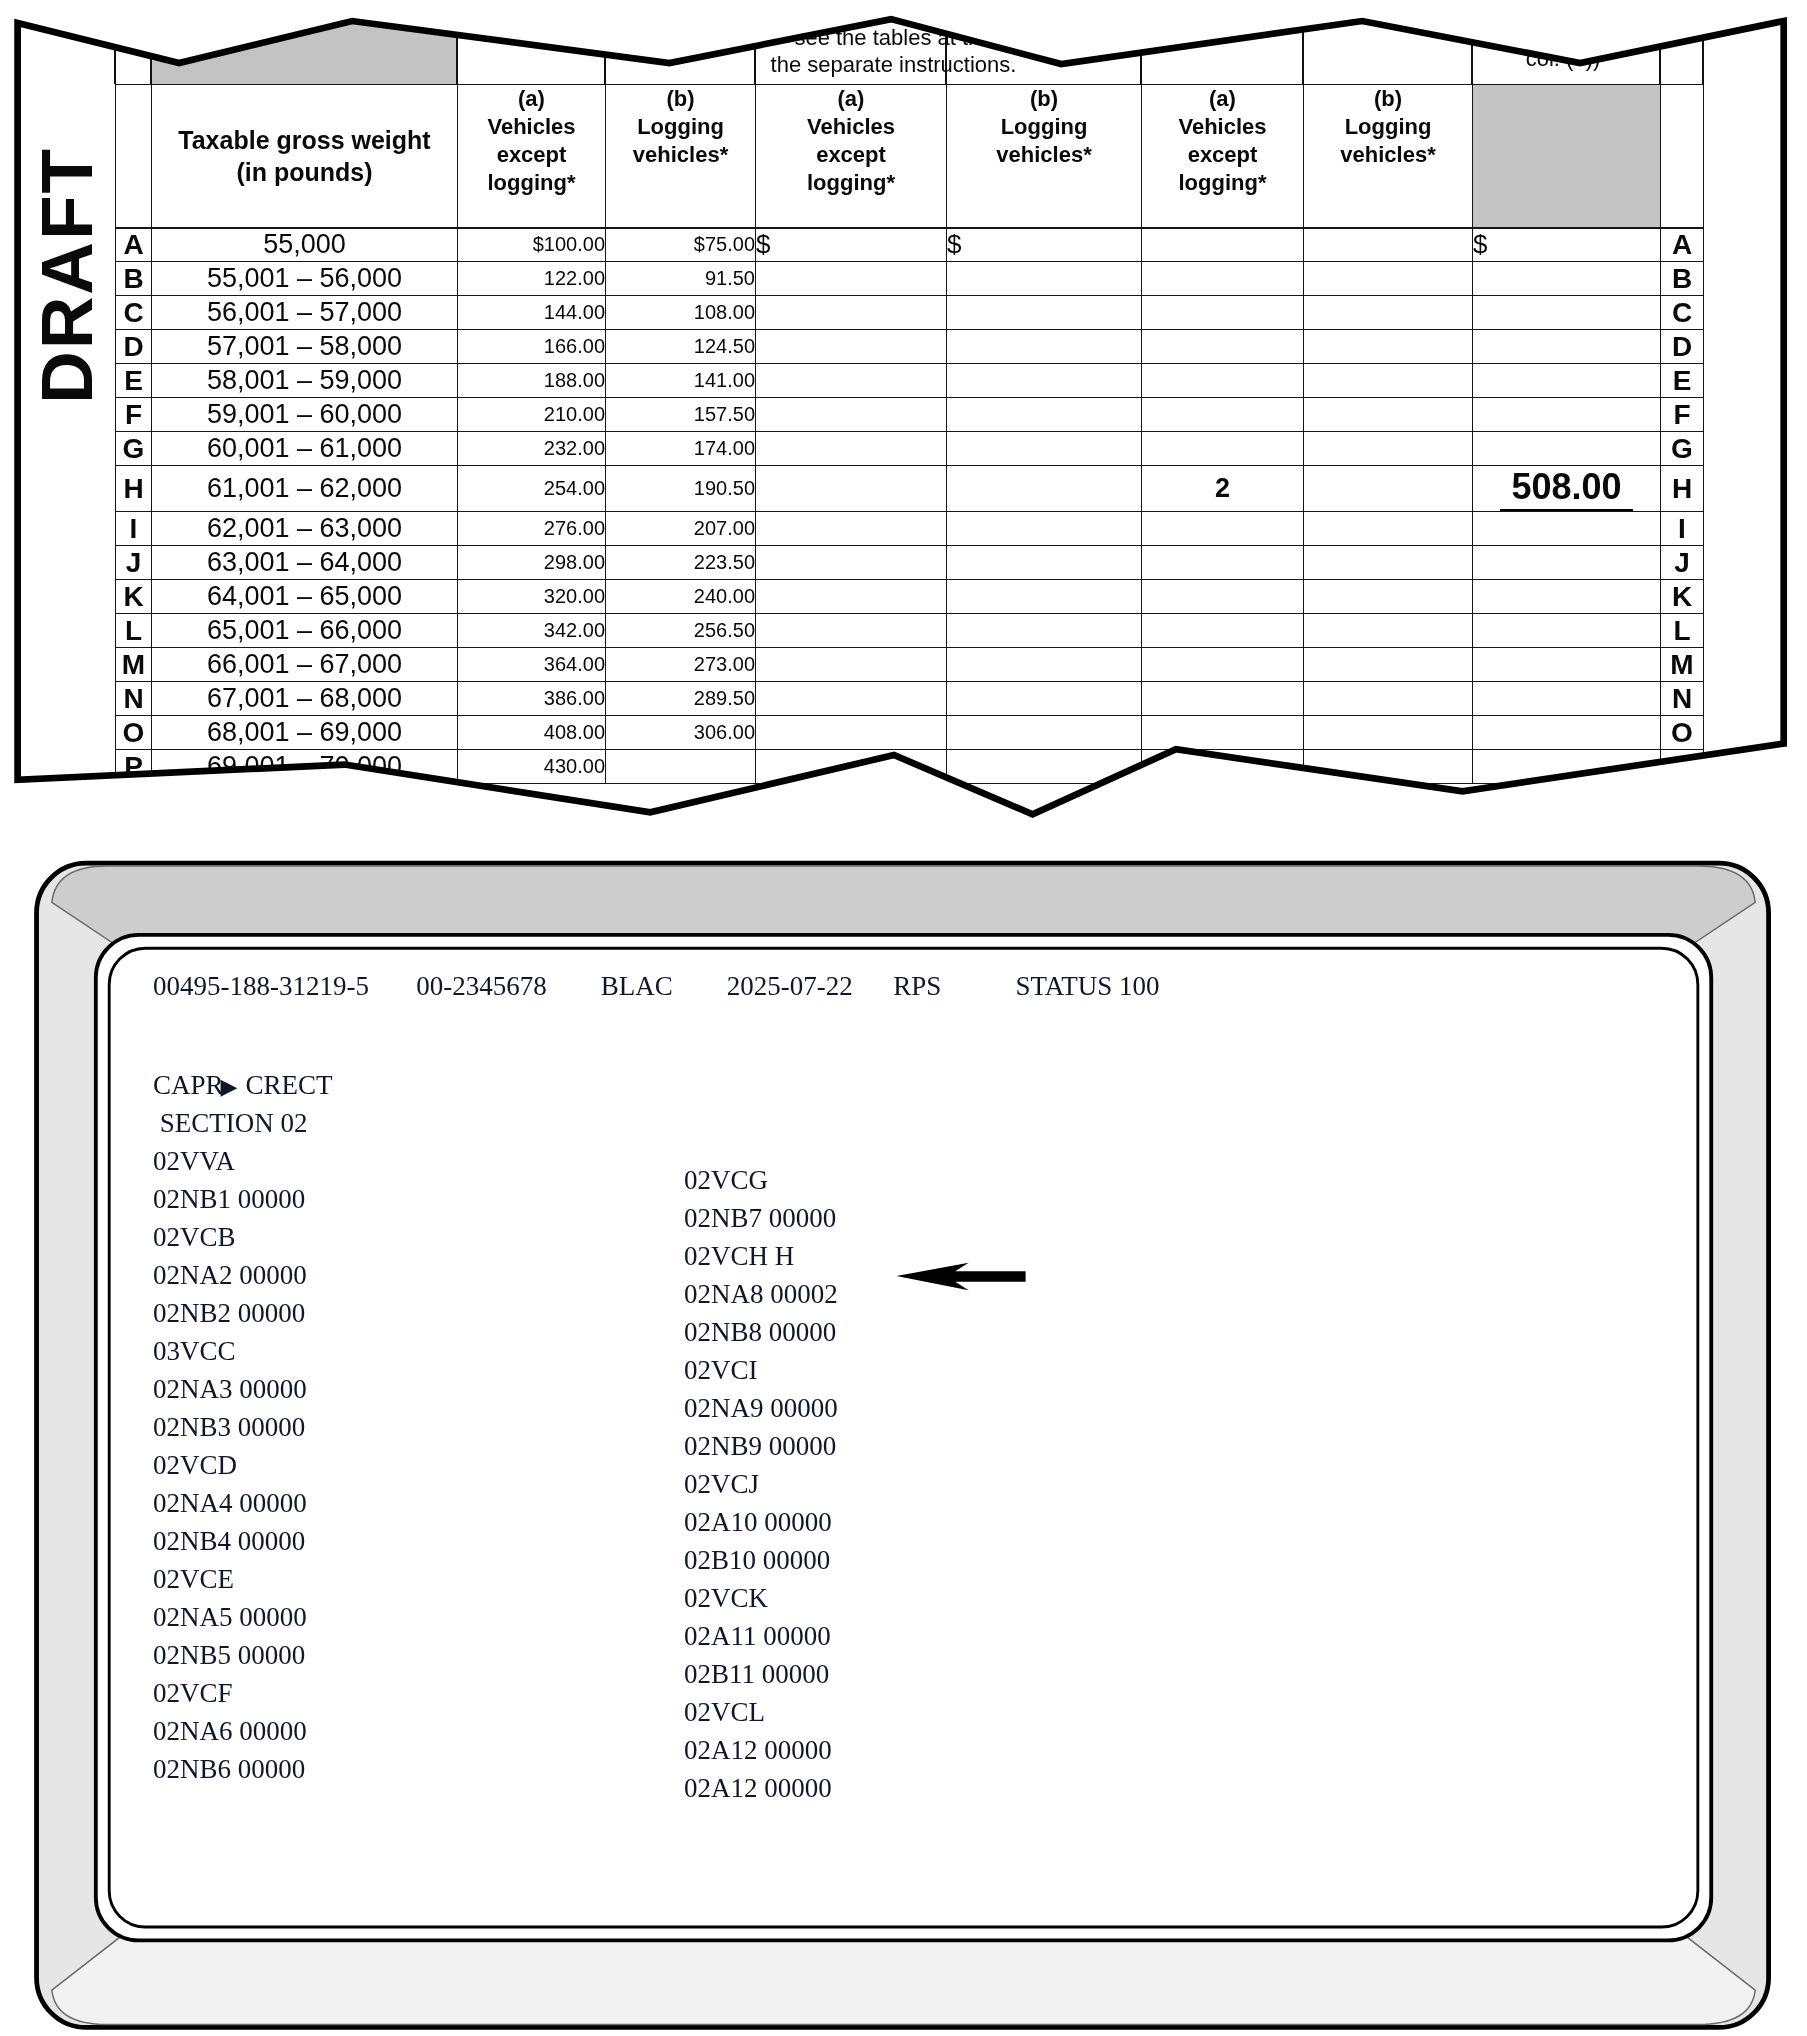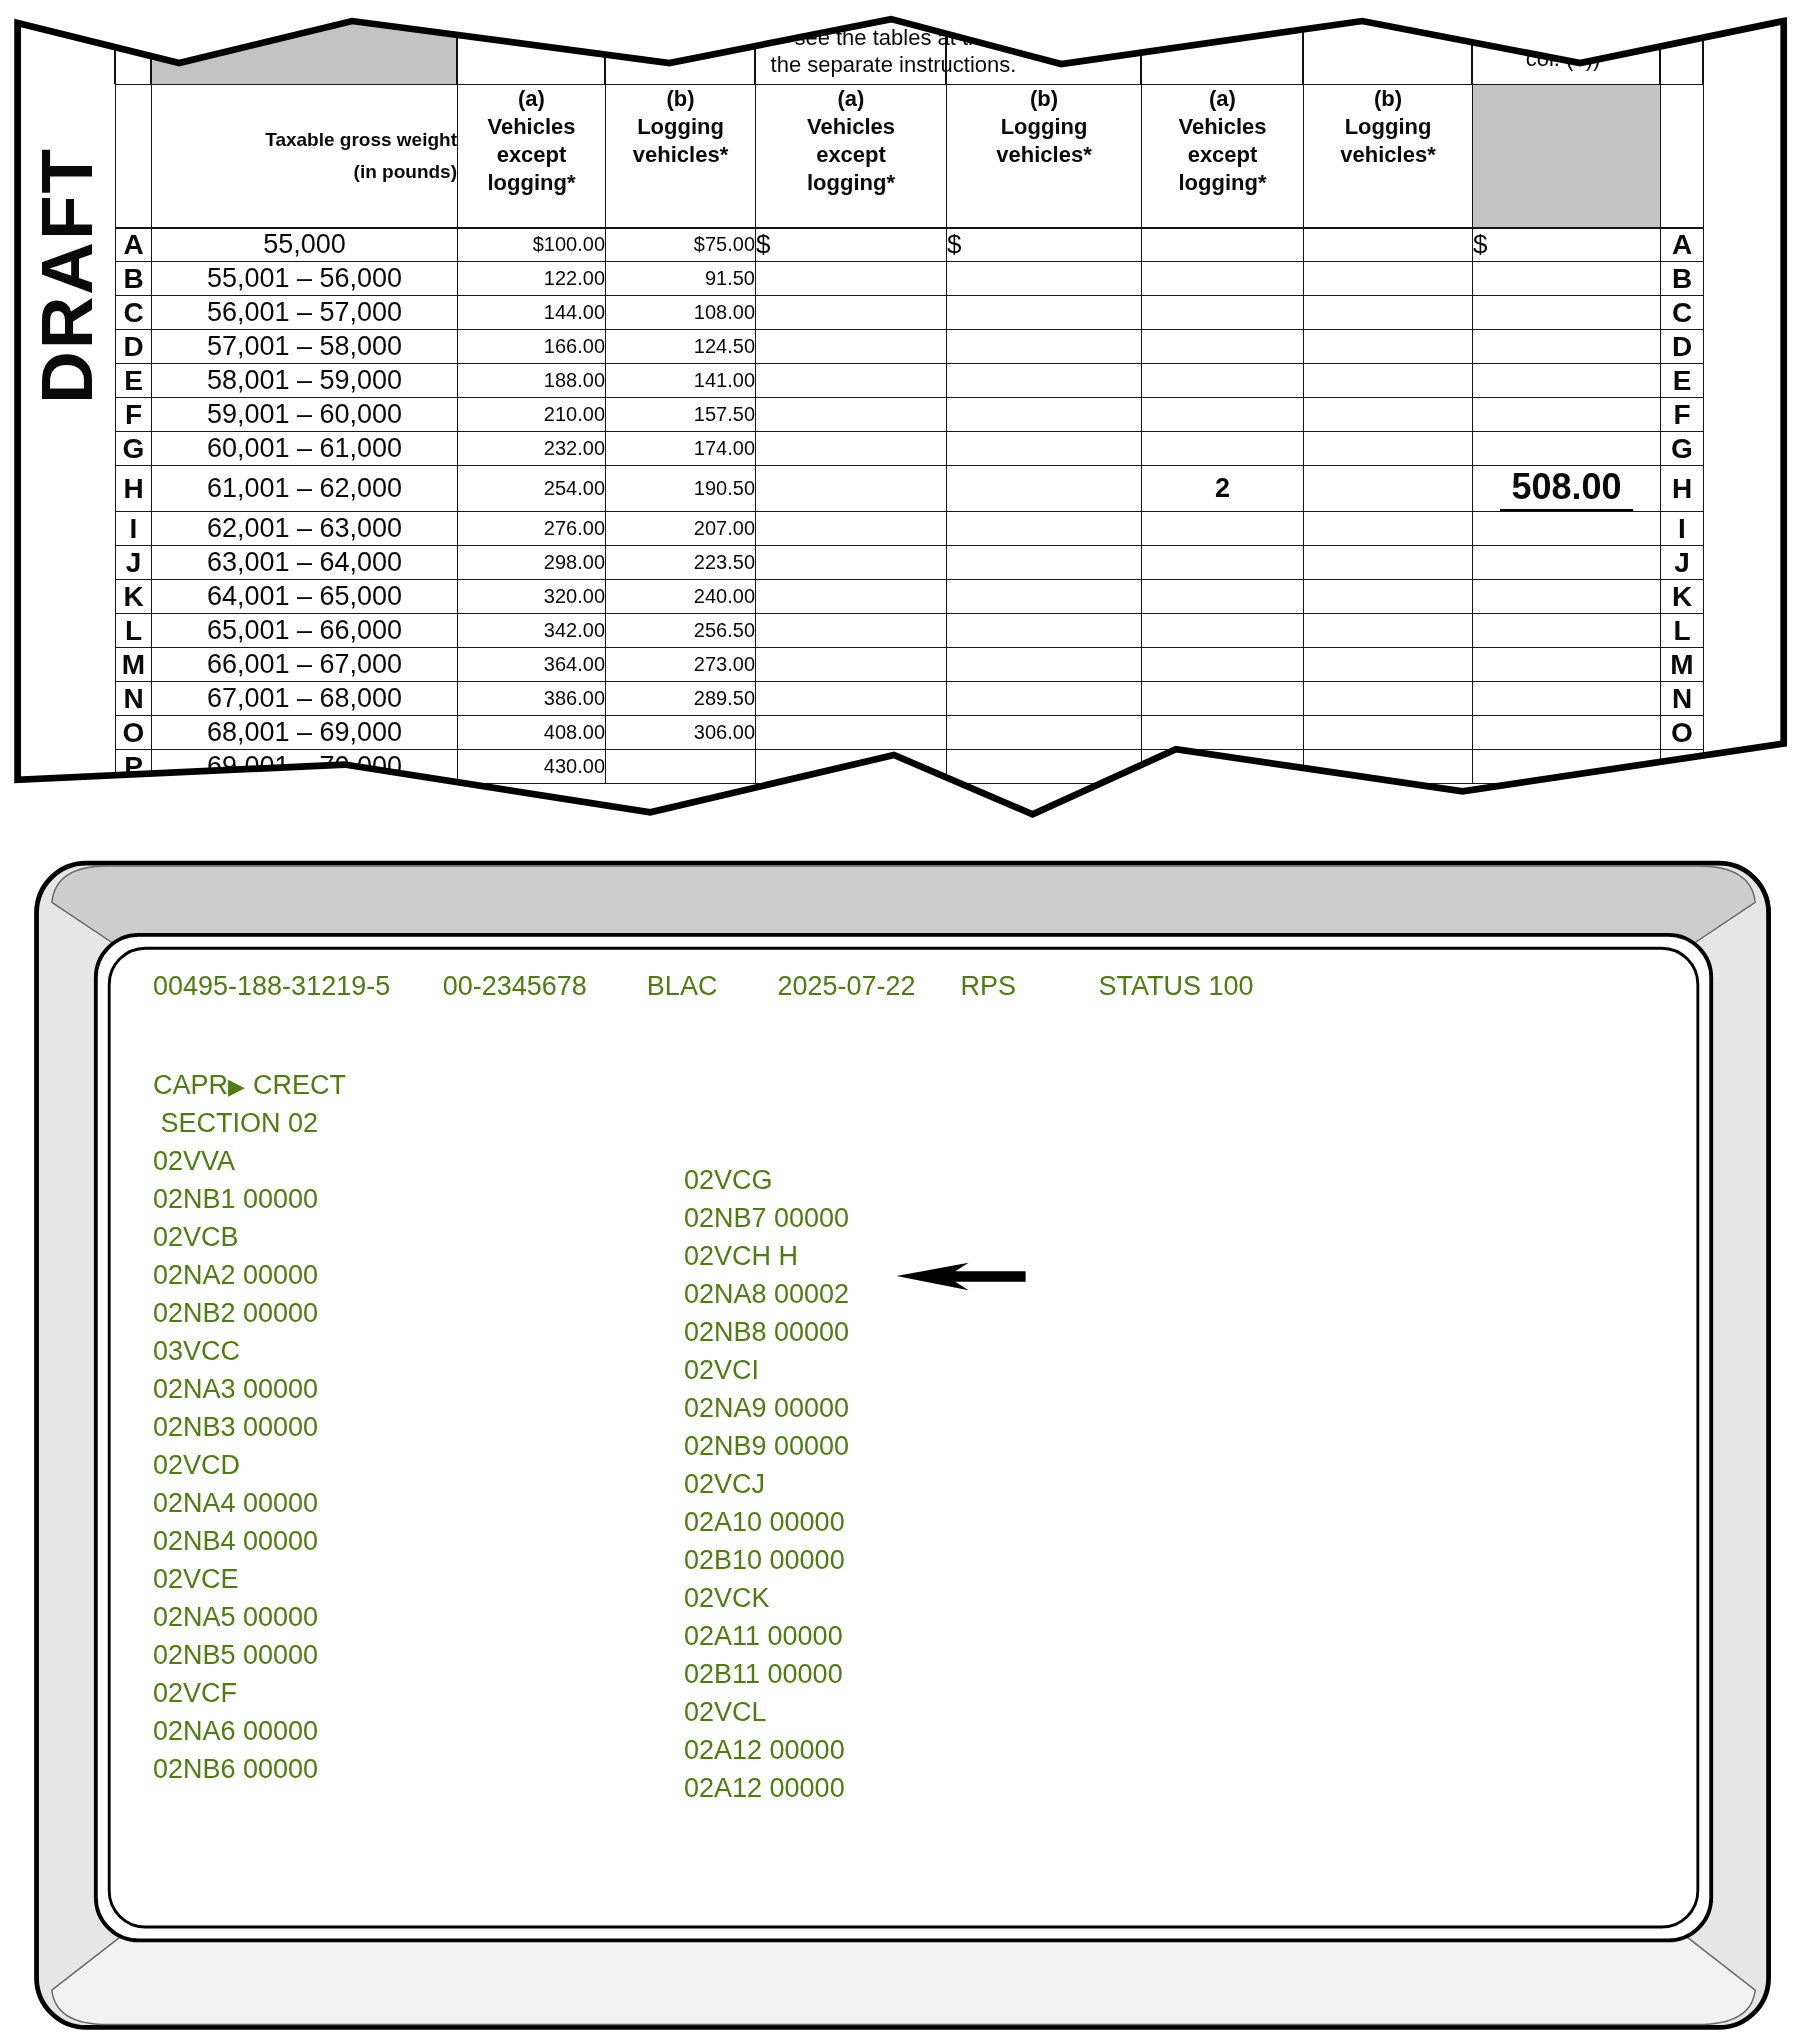--- a/index.html
+++ b/index.html
@@ -22,35 +22,35 @@
   .vx{position:absolute;top:24px;height:60px;width:1.9px;background:#111;}
 
   table.tax{position:absolute;left:115px;top:84px;width:1589px;border-collapse:collapse;
             table-layout:fixed;}
   table.tax th,table.tax td{border:1.9px solid #161616;padding:0;overflow:hidden;}
   table.tax thead th{border-bottom-width:2.9px;}
   table.tax thead tr{height:143px;}
   table.tax tbody tr{height:34px;}
   .colhead{font-weight:bold;font-size:22px;line-height:28px;text-align:center;
            vertical-align:top;padding-top:11.5px;}
-  .weighthead{font-weight:bold;font-size:19px;line-height:32px;text-align:right;
+  .weighthead{font-weight:bold;font-size:25px;line-height:32px;text-align:center;
            vertical-align:middle;}
   .amthead{background:#c3c3c3;}
   th.catc{font-weight:bold;font-size:28px;text-align:center;background:#fff;}
   td.w{text-align:center;font-size:27px;}
   td.num{text-align:right;padding-right:21px;font-size:20px;}
   td.dollar{text-align:left;padding-left:7.6px;font-size:26px;}
   td.entry{font-weight:bold;text-align:center;font-size:27px;}
   .uline{display:inline-block;border-bottom:2.9px solid #000;padding:0 11.5px 1px;
          font-weight:bold;font-size:36px;}
   td.amtcell{text-align:center;}
 
   
   #term-text{position:absolute;left:0;top:0;width:1808px;height:2036px;
-     font-family:Liberation Sans, sans-serif;font-size:27px;color:#4d7c0f;}
+     font-family:Liberation Serif, serif;font-size:27px;color:#0f172a;}
   #term-header{position:absolute;left:153px;top:967px;height:38px;line-height:38px;white-space:pre;}
   #term-body{position:absolute;left:153px;top:1028px;}
   .tline{height:38px;line-height:38px;display:flex;position:relative;}
   .c1{width:531px;white-space:pre;}
   .c2{white-space:pre;margin-top:19px;}
   .cursor{display:inline-block;width:25px;font-size:22px;}
   .arrow-svg{position:absolute;left:741px;top:1.9px;}
 </style>
 </head>
 <body>

